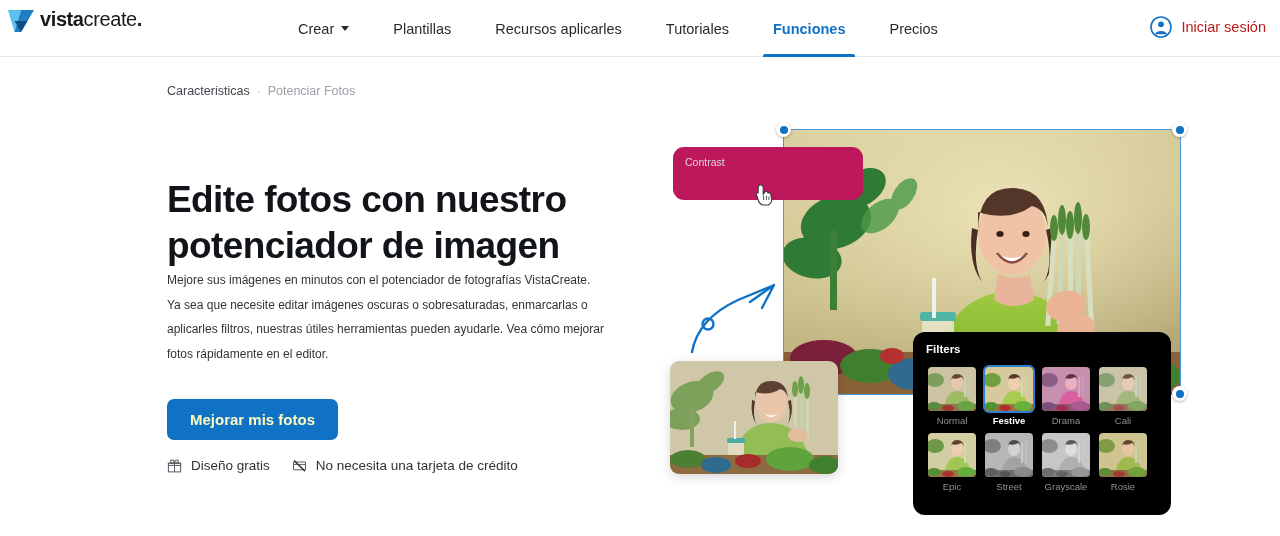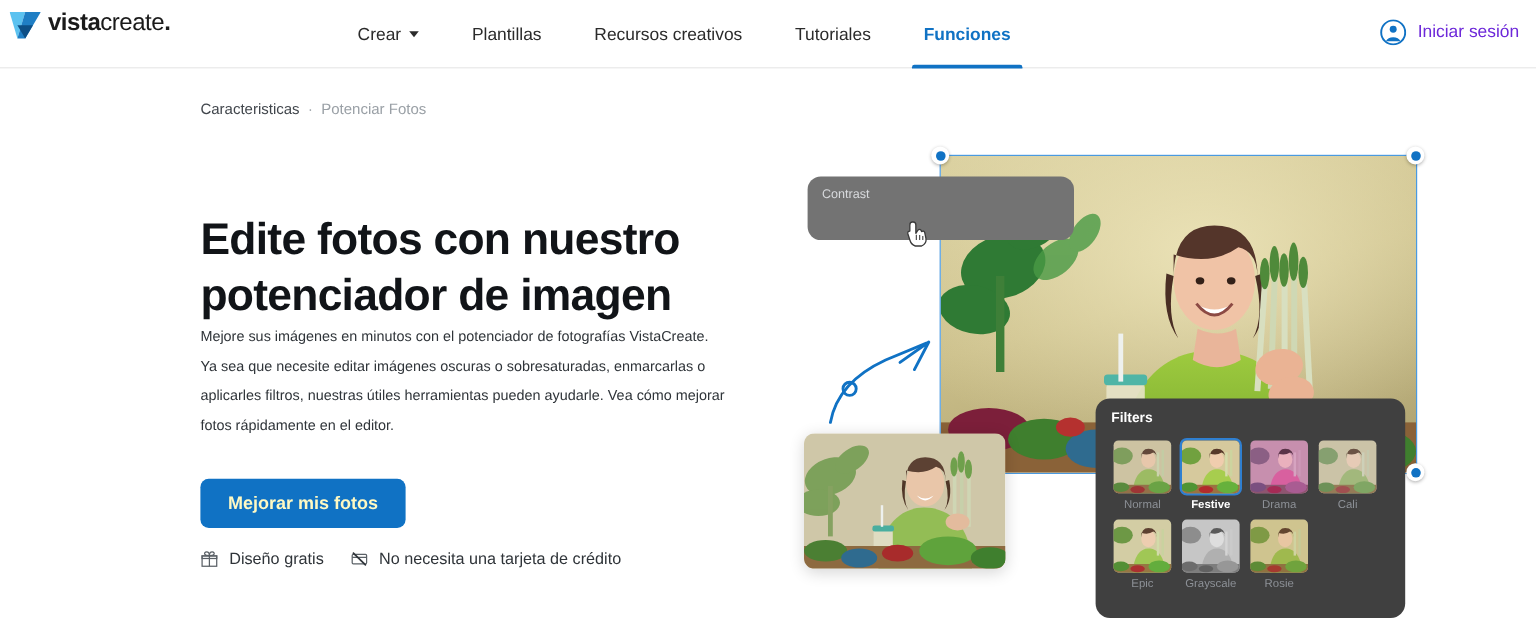--- a/index.html
+++ b/index.html
@@ -57,21 +57,21 @@
     width: 0; height: 0;
     border-left: 4.5px solid transparent;
     border-right: 4.5px solid transparent;
     border-top: 5px solid #2b2b2b;
   }
   .login {
     position: absolute; right: 14px; top: 16px;
     display: flex; align-items: center; gap: 9px;
     cursor: pointer;
   }
-  .login-label { font-size: 14.5px; color: #6d28d9; white-space: nowrap; }
+  .login-label { font-size: 14.5px; color: #b91c1c; white-space: nowrap; }
 
   
   .breadcrumb {
     position: absolute; left: 167px; top: 84px;
     font-size: 12.5px; color: #41464c;
     display: flex; align-items: flex-start; gap: 7px;
   }
   .breadcrumb .crumb-link { color: #41464c; cursor: pointer; }
   .breadcrumb .crumb-sep { color: #9aa0a6; font-size: 12px; }
   .breadcrumb .crumb-current { color: #9aa0a6; }
@@ -143,22 +143,22 @@
     box-shadow: 0 3px 12px rgba(0,0,0,.16);
     cursor: pointer;
   }
 
   
   .arrow-svg { position: absolute; left: 686px; top: 278px; width: 100px; height: 80px; }
 
   
   .contrast-panel {
     position: absolute; left: 673px; top: 147px;
-    width: 222px; height: 53px;
-    background: #737373; border-radius: 11px;
+    width: 190px; height: 53px;
+    background: #be185d; border-radius: 11px;
     padding: 9px 12px 0 12px;
   }
   .contrast-label { font-size: 10.5px; color: #d8dadd; line-height: 12px; }
   .slider-row {
     position: relative; margin-top: 11px;
     display: flex; align-items: center;
   }
   .slider-track {
     position: relative; width: 150px; height: 2.5px;
     background: #8b8e94; border-radius: 2px;
@@ -178,21 +178,21 @@
     background: #343741; border-radius: 4px;
     display: flex; align-items: center; justify-content: center;
     font-size: 10.5px; color: #e4e6e9;
   }
   .cursor-hand { position: absolute; left: 755px; top: 183px; width: 20px; height: 24px; }
 
   
   .filters-panel {
     position: absolute; left: 913px; top: 332px;
     width: 258px; height: 183px;
-    background: #404040; border-radius: 12px;
+    background: #000000; border-radius: 12px;
     padding: 11px 13px;
   }
   .filters-title {
     font-size: 11.5px; font-weight: 700; color: #ffffff;
     line-height: 13px; margin-bottom: 9px;
   }
   .filters-grid {
     display: grid; grid-template-columns: repeat(4, 52px);
     column-gap: 5px; row-gap: 3px;
   }
@@ -230,27 +230,30 @@
 
     <nav class="nav">
       <div class="nav-item">
         <span>Crear</span>
         <span class="nav-caret"></span>
       </div>
       <div class="nav-item">
         <span>Plantillas</span>
       </div>
       <div class="nav-item">
-        <span>Recursos creativos</span>
+        <span>Recursos aplicarles</span>
       </div>
       <div class="nav-item">
         <span>Tutoriales</span>
       </div>
       <div class="nav-item active">
         <span>Funciones</span>
+      </div>
+      <div class="nav-item">
+        <span>Precios</span>
       </div>
     </nav>
 
     <div class="login">
       <svg width="22" height="22" viewBox="0 0 22 22">
         <circle cx="11" cy="11" r="10" fill="none" stroke="#1072c4" stroke-width="1.6"></circle>
         <circle cx="11" cy="8.3" r="2.9" fill="#1072c4"></circle>
         <path d="M4.9 18.3a6.6 5.3 0 0 1 12.2 0z" fill="#1072c4"></path>
       </svg>
       <span class="login-label">Iniciar sesión</span>
@@ -534,20 +537,38 @@
               <rect x="42" y="10" width="2" height="22" fill="#c9d29f"></rect>
               <rect x="0" y="39" width="52" height="9" fill="#967743"></rect>
               <ellipse cx="8" cy="41" rx="7" ry="4" fill="#538f35"></ellipse>
               <ellipse cx="22" cy="43" rx="6" ry="3" fill="#ab3030"></ellipse>
               <ellipse cx="40" cy="41" rx="9" ry="5" fill="#63ad3d"></ellipse>
             </svg>
           </div>
           <div class="filter-name">Epic</div>
         </div>
 
+        <div class="filter-cell">
+          <div class="filter-thumb">
+            <svg class="fimg" viewBox="0 0 52 48" preserveAspectRatio="xMidYMid slice">
+              <rect width="52" height="48" fill="#b7b7b7"></rect>
+              <ellipse cx="9" cy="15" rx="9" ry="7" fill="#7e7e7e"></ellipse>
+              <path d="M18 48 C18 33, 24 26, 31 26 C39 26, 45 33, 45 48 Z" fill="#a3a3a3"></path>
+              <ellipse cx="31" cy="18" rx="6" ry="7" fill="#d2d2d2"></ellipse>
+              <path d="M25 17 q0-8 6-8 q7 0 7 8 q0-4 -3-5 q-4 3 -10 1z" fill="#4d4d4d"></path>
+              <rect x="38" y="12" width="2" height="20" fill="#c9c9c9"></rect>
+              <rect x="42" y="10" width="2" height="22" fill="#bfbfbf"></rect>
+              <rect x="0" y="39" width="52" height="9" fill="#6f6f6f"></rect>
+              <ellipse cx="8" cy="41" rx="7" ry="4" fill="#5f5f5f"></ellipse>
+              <ellipse cx="22" cy="43" rx="6" ry="3" fill="#545454"></ellipse>
+              <ellipse cx="40" cy="41" rx="9" ry="5" fill="#8a8a8a"></ellipse>
+            </svg>
+          </div>
+          <div class="filter-name">Street</div>
+        </div>
 
         <div class="filter-cell">
           <div class="filter-thumb">
             <svg class="fimg" viewBox="0 0 52 48" preserveAspectRatio="xMidYMid slice">
               <rect width="52" height="48" fill="#c6c6c6"></rect>
               <ellipse cx="9" cy="15" rx="9" ry="7" fill="#8d8d8d"></ellipse>
               <path d="M18 48 C18 33, 24 26, 31 26 C39 26, 45 33, 45 48 Z" fill="#b0b0b0"></path>
               <ellipse cx="31" cy="18" rx="6" ry="7" fill="#dedede"></ellipse>
               <path d="M25 17 q0-8 6-8 q7 0 7 8 q0-4 -3-5 q-4 3 -10 1z" fill="#5a5a5a"></path>
               <rect x="38" y="12" width="2" height="20" fill="#d4d4d4"></rect>

